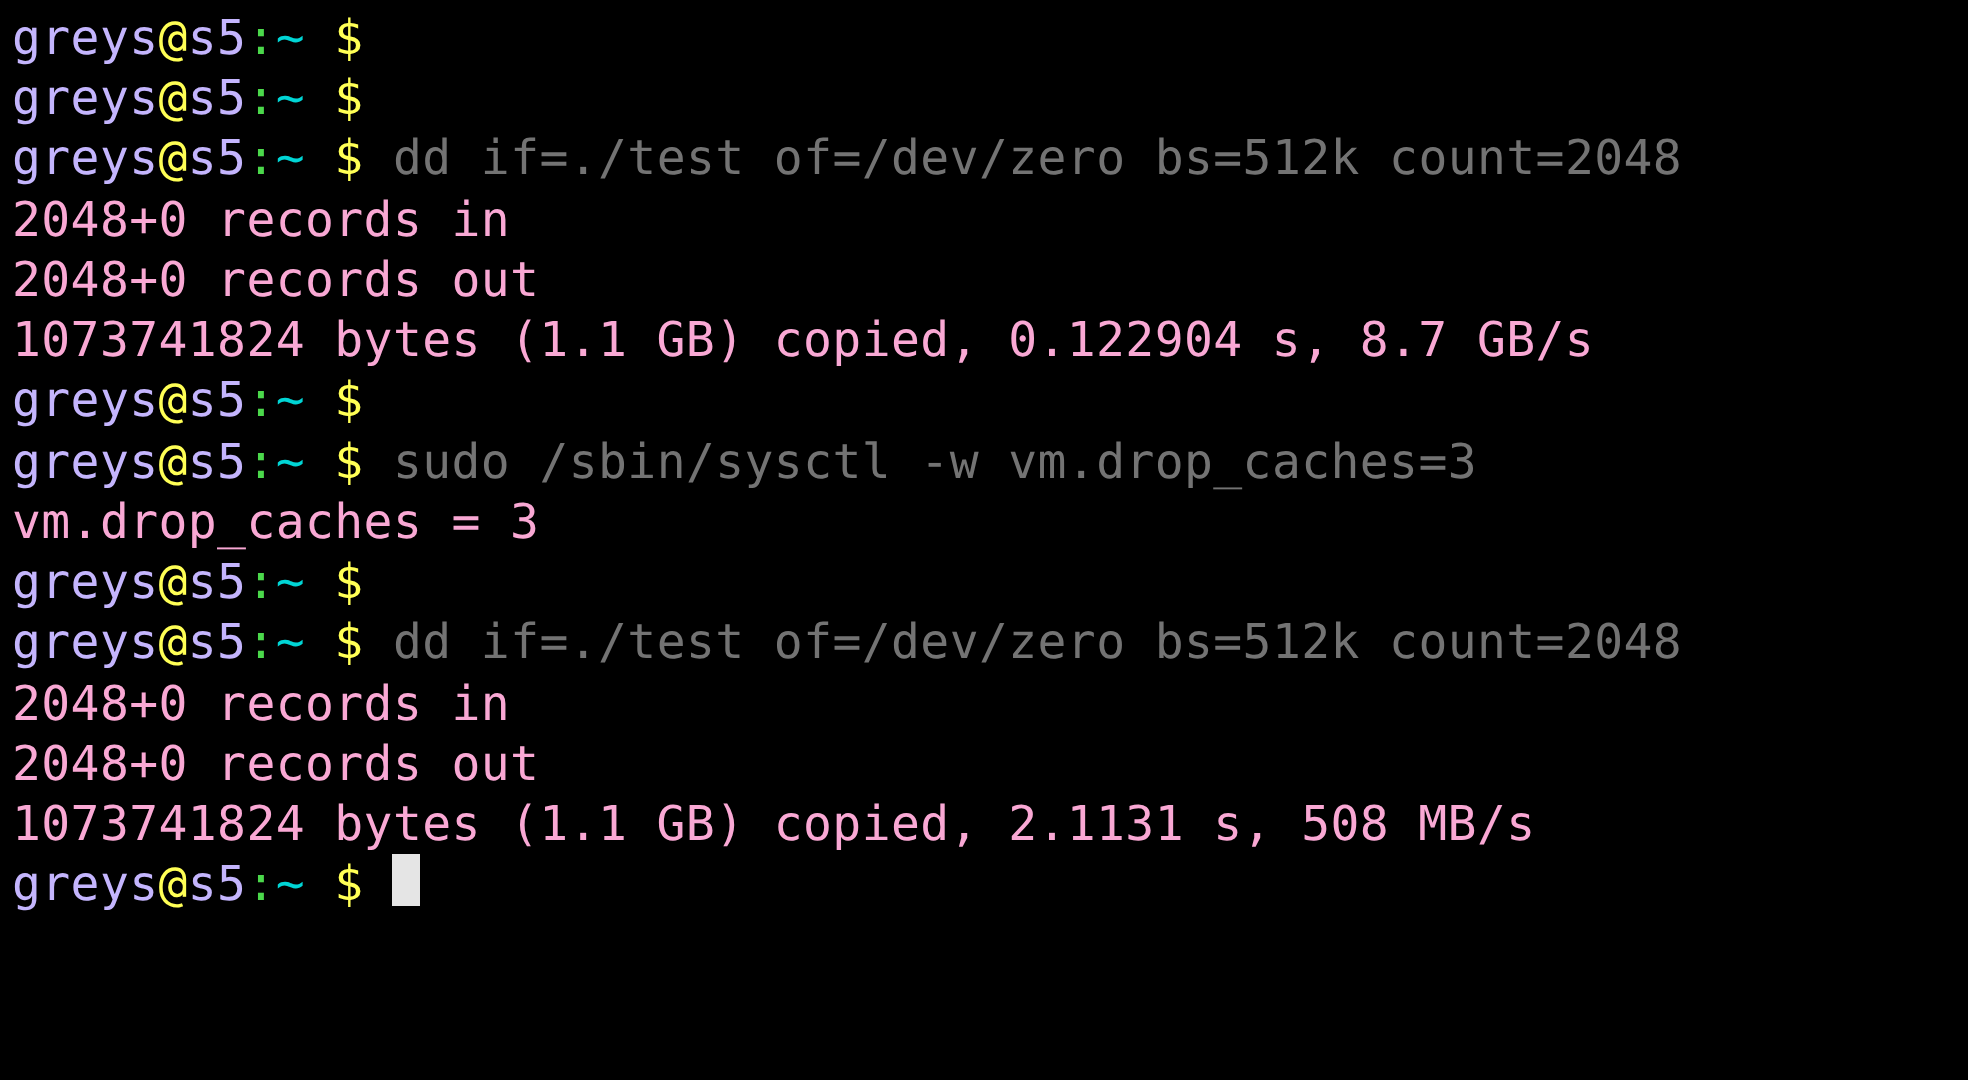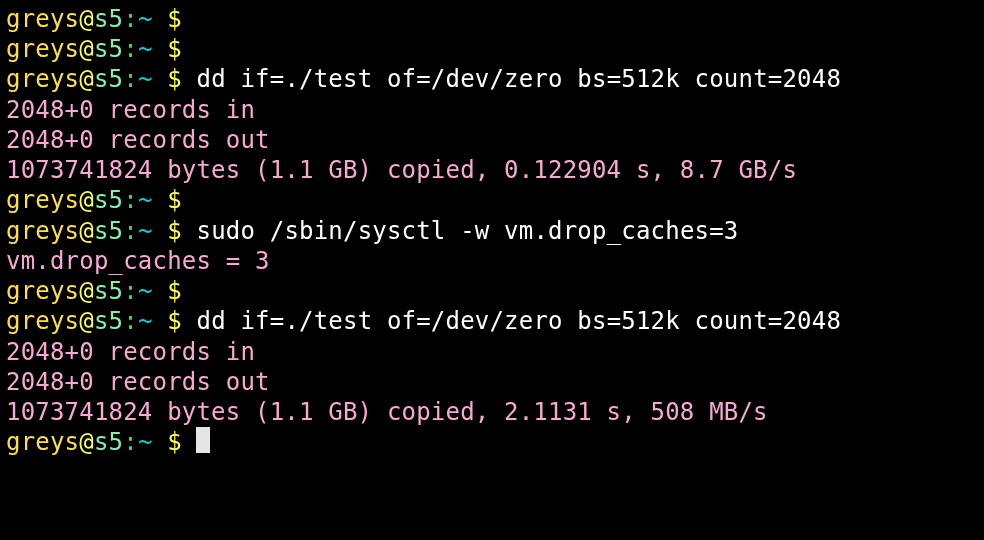--- a/index.html
+++ b/index.html
@@ -12,27 +12,27 @@
   }
   .terminal {
     font-family: "Menlo", "Consolas", "DejaVu Sans Mono", monospace;
     font-size: 24px;
     line-height: 1.26;
     color: #e5e5e5;
     white-space: pre;
     padding: 4px 6px;
     letter-spacing: 0.2px;
   }
-  .user   { color: #fde047; }          
+  .user   { color: #c4b5fd; }          
   .at     { color: #ffff55; }          
-  .host   { color: #86efac; }          
+  .host   { color: #c4b5fd; }          
   .colon  { color: #4bd84b; }
   .cwd    { color: #00d5d5; }          
   .dollar { color: #ffff55; }
-  .cmd    { color: #ffffff; }
+  .cmd    { color: #737373; }
   .out    { color: #f9a8d4; }
   .cursor {
     display: inline-block;
     width: 14px;
     height: 26px;
     background: #e5e5e5;
     vertical-align: -3px;
   }
   .line { display: block; }
   

